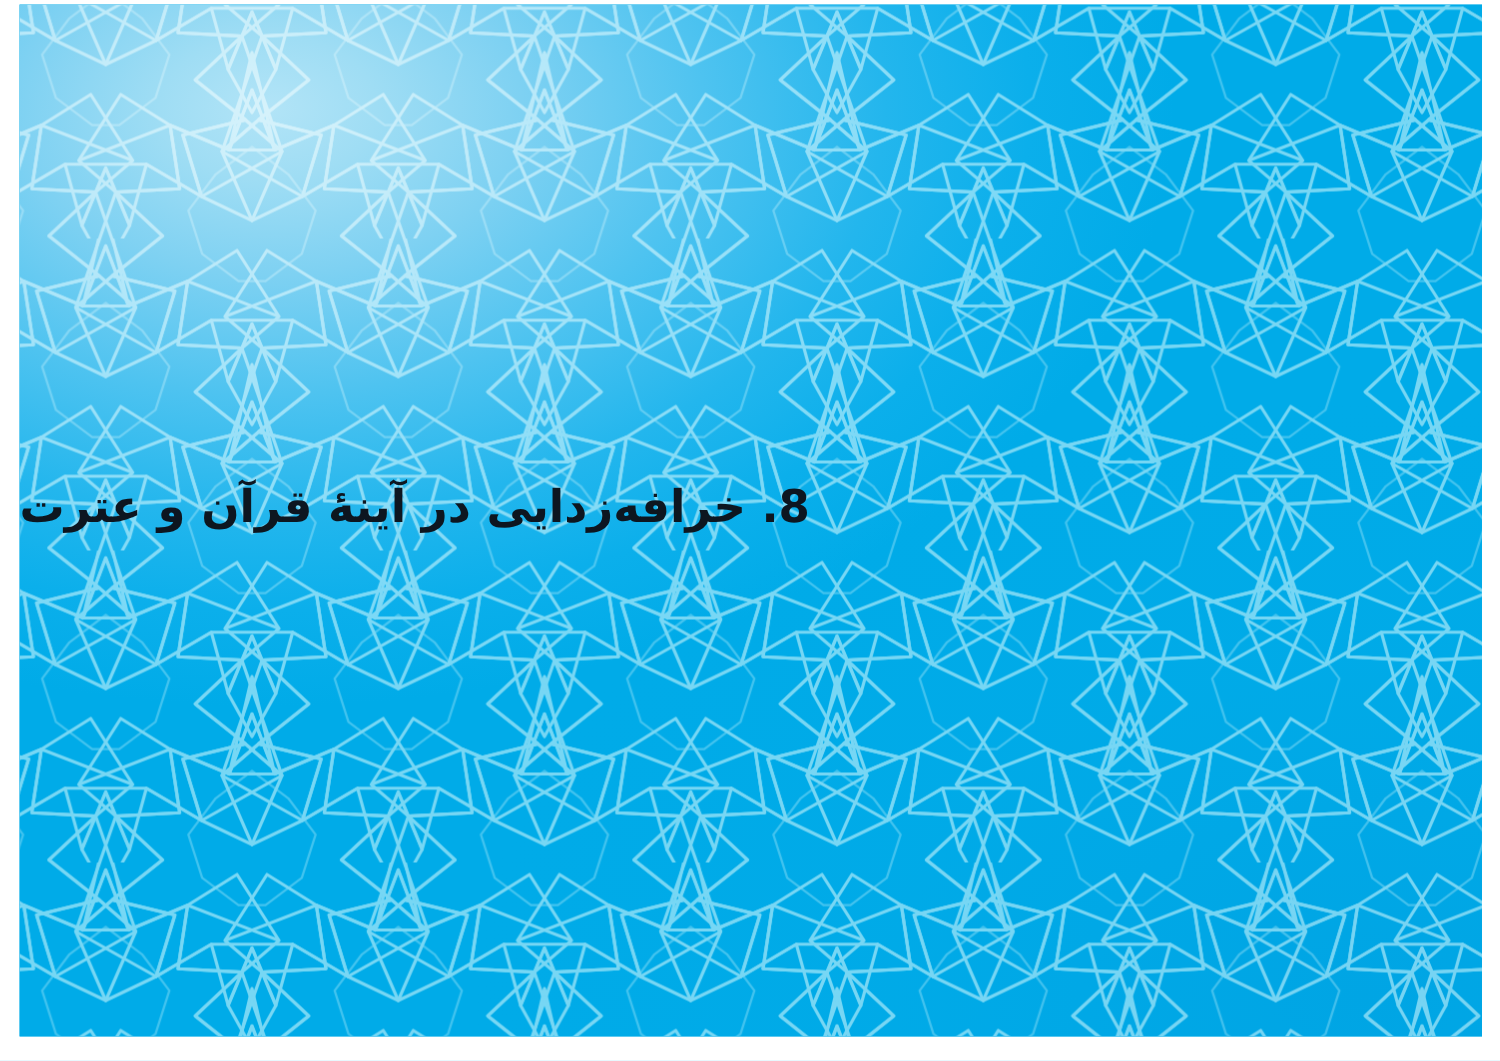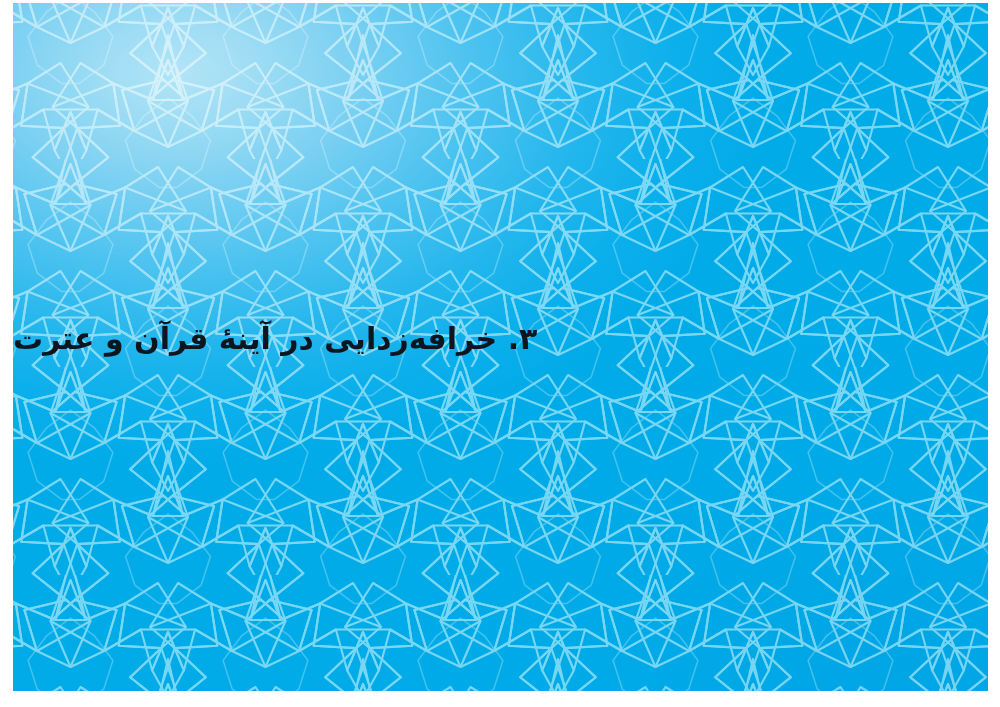--- a/index.html
+++ b/index.html
@@ -145,17 +145,17 @@
             <use href="#girih-unit" x="292.5" y="-104"></use>
             <use href="#girih-unit" x="292.5" y="104"></use>
           </pattern>
         </defs>
 
         <rect x="0" y="0" width="975" height="688" fill="url(#girih-tile)"></rect>
       </svg>
     </div>
 
     <div class="title-block">
-      <h1 class="slide-title">۳. خرافه‌زدایی در آینهٔ قرآن و عترت</h1>
+      <h1 class="slide-title">8. خرافه‌زدایی در آینهٔ قرآن و عترت</h1>
     </div>
 
   </div>
 </div>
 
 </body></html>

